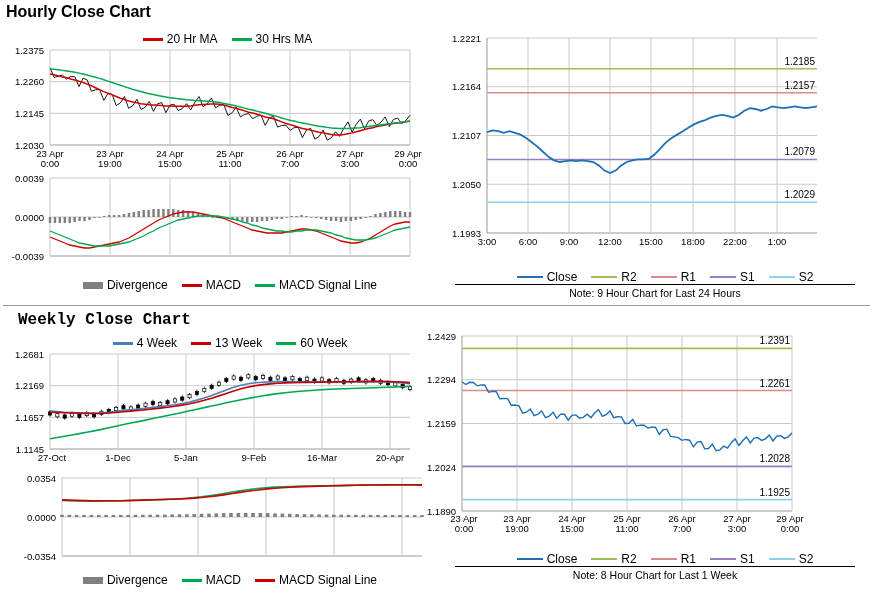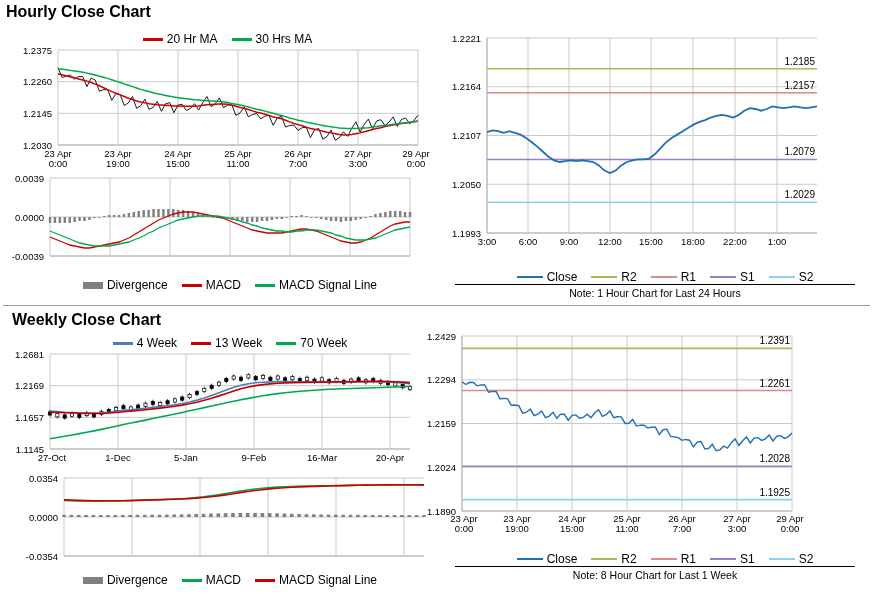--- a/index.html
+++ b/index.html
@@ -43,21 +43,21 @@
   <div class="legend-item">
     <span class="legend-swatch" style="background:#cc0000"></span>
     <span>20 Hr MA</span>
   </div>
   <div class="legend-item">
     <span class="legend-swatch" style="background:#00a84f"></span>
     <span>30 Hrs MA</span>
   </div>
 </div>
 
-<div class="panel" style="left:0px;top:44px;margin-left:8px;">
+<div class="panel" style="left:0px;top:44px;">
 <svg width="430" height="130" viewBox="0 0 430 130">
   <g>
 
     <rect x="50" y="6" width="360" height="95" fill="#ffffff" stroke="none"></rect>
     <line x1="50" y1="6" x2="410" y2="6" stroke="#c9c9c9" stroke-width="1"></line>
     <line x1="50" y1="37.67" x2="410" y2="37.67" stroke="#c9c9c9" stroke-width="1"></line>
     <line x1="50" y1="69.33" x2="410" y2="69.33" stroke="#c9c9c9" stroke-width="1"></line>
     <line x1="50" y1="101" x2="410" y2="101" stroke="#999" stroke-width="1"></line>
     <line x1="50" y1="6" x2="50" y2="101" stroke="#c9c9c9"></line>
     <line x1="110" y1="6" x2="110" y2="101" stroke="#c9c9c9"></line>
@@ -272,39 +272,39 @@
     <span>S1</span>
   </div>
   <div class="legend-item">
     <span class="legend-swatch" style="background:#8fd0ea;height:2.5px;width:26px"></span>
     <span>S2</span>
   </div>
 </div>
 
 <div style="position:absolute;left:455px;top:284px;width:400px;">
   <div style="border-top:1px solid #000;"></div>
-  <div class="note">Note: 1 Hour Chart for Last 24 Hours</div>
+  <div class="note">Note: 9 Hour Chart for Last 24 Hours</div>
 </div>
 
 <div class="divider" style="position:absolute;top:305px;left:3px;"></div>
 
-<div class="section-title" style="position:absolute;top:308px;left:6px;">Weekly Close Chart</div>
+<div class="section-title" style="position:absolute;top:308px;left:12px;font-family:Liberation Mono, monospace;">Weekly Close Chart</div>
 
 <div class="legend-row" style="position:absolute;left:30px;top:336px;width:400px;align-items:flex-end;">
   <div class="legend-item">
     <span class="legend-swatch" style="background:#4a7ebb"></span>
     <span>4 Week</span>
   </div>
   <div class="legend-item">
     <span class="legend-swatch" style="background:#c00000"></span>
     <span>13 Week</span>
   </div>
   <div class="legend-item">
     <span class="legend-swatch" style="background:#00a84f"></span>
-    <span>70 Week</span>
+    <span>60 Week</span>
   </div>
 </div>
 
 <div class="panel" style="left:0px;top:348px;">
 <svg width="430" height="130" viewBox="0 0 430 130">
   <rect x="50" y="6" width="360" height="95" fill="#ffffff"></rect>
   <line x1="50" y1="6" x2="410" y2="6" stroke="#c9c9c9"></line>
   <line x1="50" y1="37.67" x2="410" y2="37.67" stroke="#c9c9c9"></line>
   <line x1="50" y1="69.33" x2="410" y2="69.33" stroke="#c9c9c9"></line>
   <line x1="50" y1="101" x2="410" y2="101" stroke="#999"></line>
@@ -428,21 +428,21 @@
         <rect x="401.05" y="36.62" width="3.2" height="3.2" fill="#000" stroke="#000" stroke-width="0.7"></rect>
         <line x1="410.00" x2="410.00" y1="36.88" y2="43.28" stroke="#000" stroke-width="0.8"></line>
         <rect x="408.40" y="38.48" width="3.2" height="3.2" fill="#fff" stroke="#000" stroke-width="0.7"></rect>
         <path d="M50.00 62.96 L57.35 63.58 L64.69 64.20 L72.04 64.51 L79.39 64.82 L86.73 64.94 L94.08 65.07 L101.43 64.82 L108.78 64.20 L116.12 63.27 L123.47 62.34 L130.82 61.73 L138.16 61.11 L145.51 60.18 L152.86 59.25 L160.20 58.63 L167.55 57.71 L174.90 56.78 L182.24 55.54 L189.59 53.99 L196.94 52.14 L204.29 49.97 L211.63 47.50 L218.98 44.72 L226.33 41.93 L233.67 39.15 L241.02 37.30 L248.37 35.75 L255.71 34.82 L263.06 34.20 L270.41 33.89 L277.76 33.58 L285.10 33.58 L292.45 33.58 L299.80 33.71 L307.14 33.77 L314.49 33.89 L321.84 33.96 L329.18 34.02 L336.53 34.02 L343.88 34.02 L351.22 34.02 L358.57 33.89 L365.92 33.83 L373.27 33.77 L380.61 33.83 L387.96 34.02 L395.31 34.39 L402.65 35.01 L410.00 35.75 " fill="none" stroke="#4a7ebb" stroke-width="1.6"></path>
         <path d="M50.00 64.20 L57.35 64.51 L64.69 64.82 L72.04 65.07 L79.39 65.31 L86.73 65.44 L94.08 65.56 L101.43 65.44 L108.78 65.07 L116.12 64.51 L123.47 63.71 L130.82 63.09 L138.16 62.47 L145.51 61.73 L152.86 60.86 L160.20 60.12 L167.55 59.25 L174.90 58.26 L182.24 57.15 L189.59 55.79 L196.94 54.18 L204.29 52.32 L211.63 50.22 L218.98 47.87 L226.33 45.40 L233.67 42.92 L241.02 40.82 L248.37 38.97 L255.71 37.60 L263.06 36.62 L270.41 35.87 L277.76 35.25 L285.10 34.88 L292.45 34.64 L299.80 34.51 L307.14 34.39 L314.49 34.26 L321.84 34.14 L329.18 34.02 L336.53 33.89 L343.88 33.77 L351.22 33.65 L358.57 33.52 L365.92 33.40 L373.27 33.40 L380.61 33.40 L387.96 33.52 L395.31 33.77 L402.65 34.14 L410.00 34.64 " fill="none" stroke="#c00000" stroke-width="1.6"></path>
         <path d="M50.00 90.79 L57.35 89.56 L64.69 88.32 L72.04 86.96 L79.39 85.60 L86.73 84.24 L94.08 82.88 L101.43 81.39 L108.78 79.79 L116.12 78.18 L123.47 76.57 L130.82 75.09 L138.16 73.60 L145.51 72.12 L152.86 70.51 L160.20 69.02 L167.55 67.54 L174.90 66.06 L182.24 64.45 L189.59 62.84 L196.94 61.23 L204.29 59.62 L211.63 58.01 L218.98 56.41 L226.33 54.80 L233.67 53.19 L241.02 51.71 L248.37 50.35 L255.71 48.99 L263.06 47.75 L270.41 46.63 L277.76 45.65 L285.10 44.78 L292.45 44.04 L299.80 43.29 L307.14 42.68 L314.49 42.18 L321.84 41.69 L329.18 41.32 L336.53 40.94 L343.88 40.70 L351.22 40.45 L358.57 40.20 L365.92 39.96 L373.27 39.71 L380.61 39.46 L387.96 39.21 L395.31 38.97 L402.65 38.72 L410.00 38.47 " fill="none" stroke="#00a84f" stroke-width="1.6"></path>
       </g>
 </svg>
 </div>
 
-<div class="panel" style="left:14px;top:472px;">
+<div class="panel" style="left:0px;top:472px;padding-left:12px;">
 <svg width="430" height="92" viewBox="0 0 430 92">
   <rect x="50" y="6" width="360" height="78" fill="#ffffff"></rect>
   <line x1="50" y1="6" x2="410" y2="6" stroke="#c9c9c9"></line>
   <line x1="50" y1="45" x2="410" y2="45" stroke="#c9c9c9"></line>
   <line x1="50" y1="84" x2="410" y2="84" stroke="#999"></line>
   <line x1="50" y1="6" x2="50" y2="84" stroke="#c9c9c9"></line>
   <line x1="118" y1="6" x2="118" y2="84" stroke="#c9c9c9"></line>
   <line x1="186" y1="6" x2="186" y2="84" stroke="#c9c9c9"></line>
   <line x1="254" y1="6" x2="254" y2="84" stroke="#c9c9c9"></line>
   <line x1="322" y1="6" x2="322" y2="84" stroke="#c9c9c9"></line>

